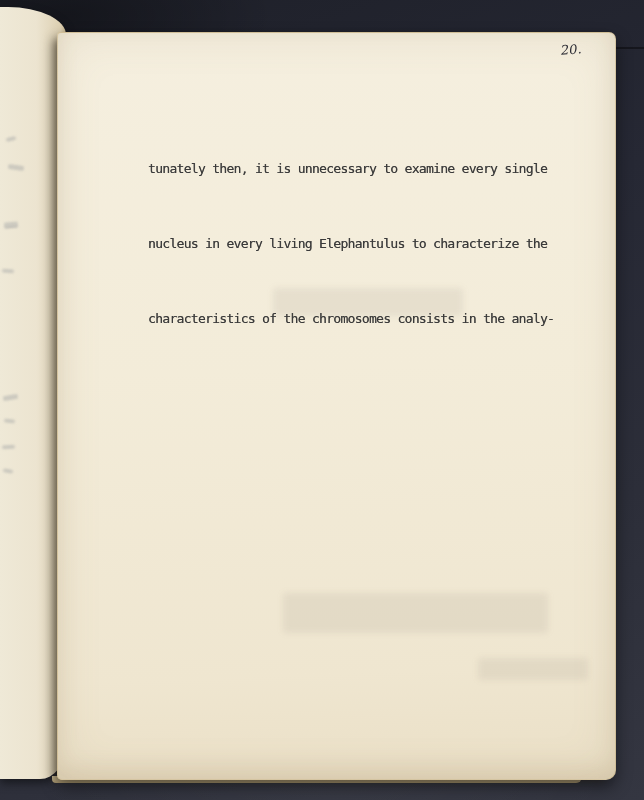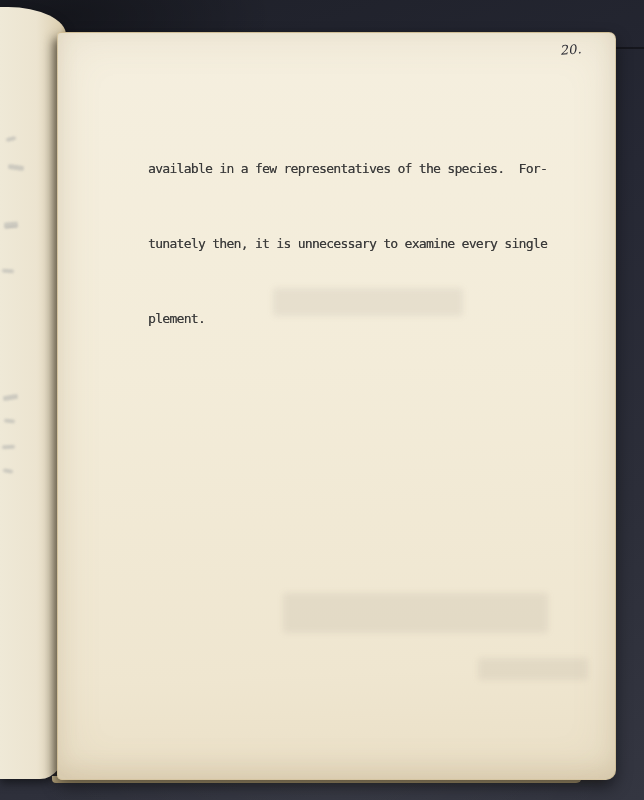--- a/index.html
+++ b/index.html
@@ -142,23 +142,23 @@
 
   <div class="page">
 
     <div class="page-number">20.</div>
 
     <div class="bleed" style="left:215px; top:255px; width:190px; height:28px;"></div>
     <div class="bleed" style="left:225px; top:560px; width:265px; height:40px;"></div>
     <div class="bleed" style="left:420px; top:625px; width:110px; height:22px;"></div>
 
     <div class="text-block">
-      <div class="line">available in a few representatives of the species.  For-</div>
       <div class="line">tunately then, it is unnecessary to examine every single</div>
-      <div class="line">plement.</div>
+      <div class="line">nucleus in every living Elephantulus to characterize the</div>
+      <div class="line">characteristics of the chromosomes consists in the analy-</div>
       
       
       
       
       
       
       
       
 
       

